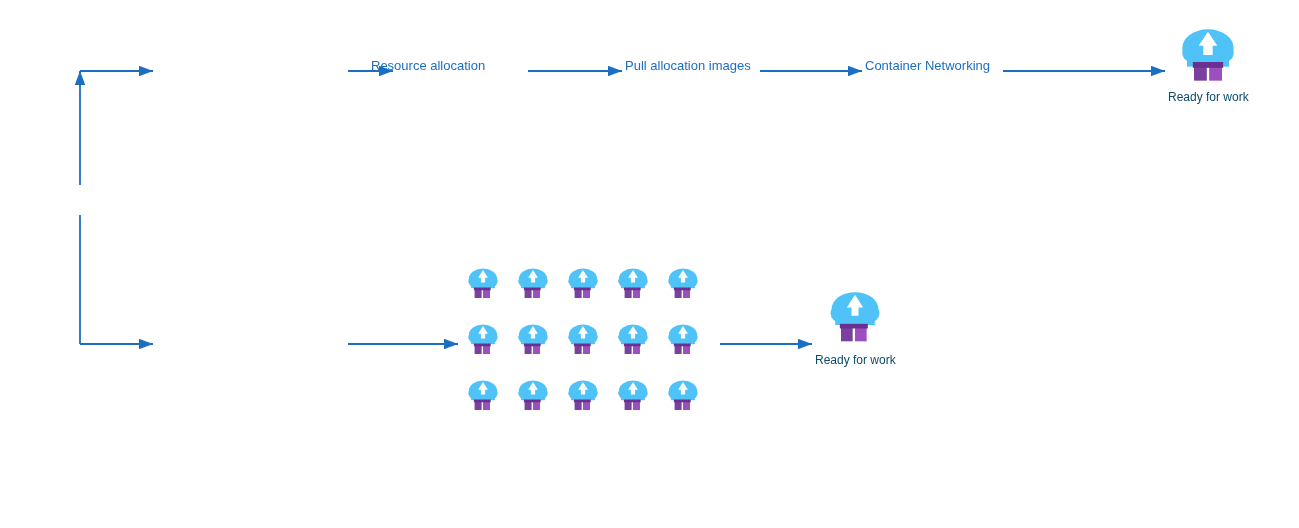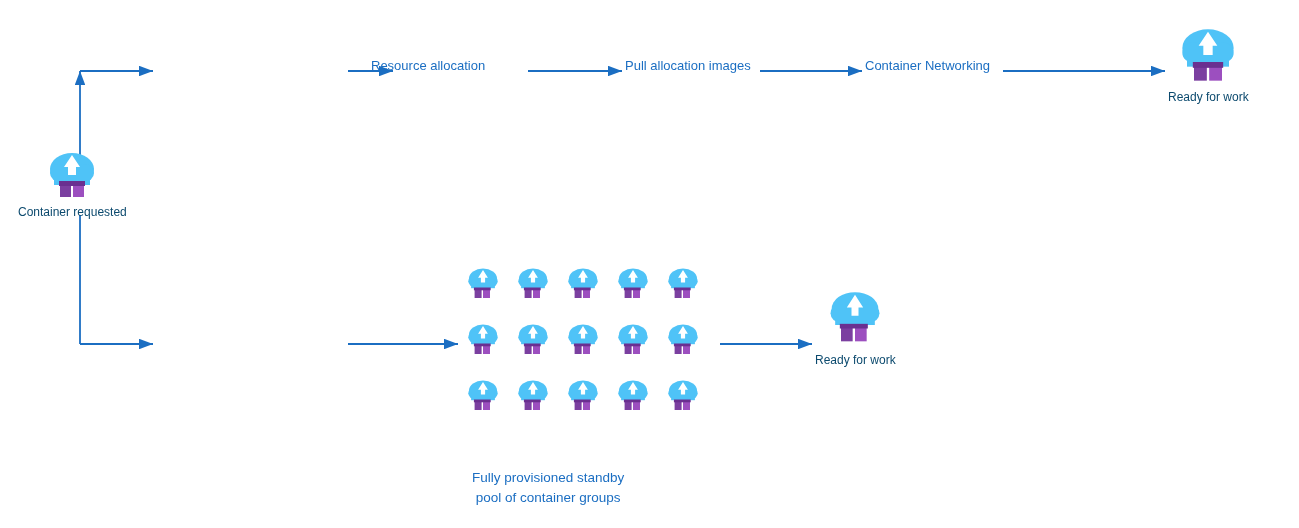--- a/index.html
+++ b/index.html
@@ -118,37 +118,20 @@
     <line x1="1003" y1="71" x2="1165" y2="71" stroke="#1B6EC2" stroke-width="1.8" marker-end="url(#arrowhead)"></line>
 
     <line x1="80" y1="215" x2="80" y2="344" stroke="#1B6EC2" stroke-width="1.8"></line>
     <line x1="80" y1="344" x2="153" y2="344" stroke="#1B6EC2" stroke-width="1.8" marker-end="url(#arrowhead)"></line>
 
     <line x1="348" y1="344" x2="458" y2="344" stroke="#1B6EC2" stroke-width="1.8" marker-end="url(#arrowhead)"></line>
 
     <line x1="720" y1="344" x2="812" y2="344" stroke="#1B6EC2" stroke-width="1.8" marker-end="url(#arrowhead)"></line>
   </svg>
 
-  <div class="node" style="left:18px; top:145px;">
-    <svg viewBox="0 0 60 60" width="60" height="60">
-
-      <ellipse cx="30" cy="24" rx="22" ry="16" fill="#4FC3F7"></ellipse>
-      <ellipse cx="18" cy="28" rx="10" ry="9" fill="#4FC3F7"></ellipse>
-      <ellipse cx="42" cy="28" rx="10" ry="9" fill="#4FC3F7"></ellipse>
-      <rect x="12" y="26" width="36" height="14" fill="#4FC3F7"></rect>
-
-      <polygon points="30,10 38,22 34,22 34,30 26,30 26,22 22,22" fill="white"></polygon>
-
-      <rect x="18" y="38" width="11" height="14" fill="#7B3FA0"></rect>
-      <rect x="31" y="38" width="11" height="14" fill="#9C4FBF"></rect>
-      <rect x="17" y="36" width="26" height="5" fill="#6A3090"></rect>
-    </svg>
-    <div class="node-label">Container
-requested</div>
-  </div>
 
 
   <div class="flow-label" style="left:371px; top:58px;">Resource allocation</div>
 
   <div class="flow-label" style="left:625px; top:58px;">Pull allocation images</div>
 
   <div class="flow-label" style="left:865px; top:58px;">Container Networking</div>
 
   <div class="node" style="left:1168px; top:20px;">
     <svg viewBox="0 0 60 60" width="70" height="70">
@@ -358,18 +341,14 @@
       <ellipse cx="42" cy="26" rx="9" ry="8" fill="#4FC3F7"></ellipse>
       <rect x="13" y="24" width="34" height="12" fill="#4FC3F7"></rect>
       <polygon points="30,10 37,21 33,21 33,28 27,28 27,21 23,21" fill="white"></polygon>
       <rect x="18" y="37" width="10" height="13" fill="#7B3FA0"></rect>
       <rect x="30" y="37" width="10" height="13" fill="#9C4FBF"></rect>
       <rect x="17" y="35" width="24" height="4" fill="#6A3090"></rect>
     </svg>
     <div class="node-label">Ready for work</div>
   </div>
 
-  <div class="standby-caption" style="left:472px; top:468px;">
-    <span>Fully provisioned standby</span><br>
-    <span>pool of container groups</span>
-  </div>
 
 </div>
 
 </body></html>

